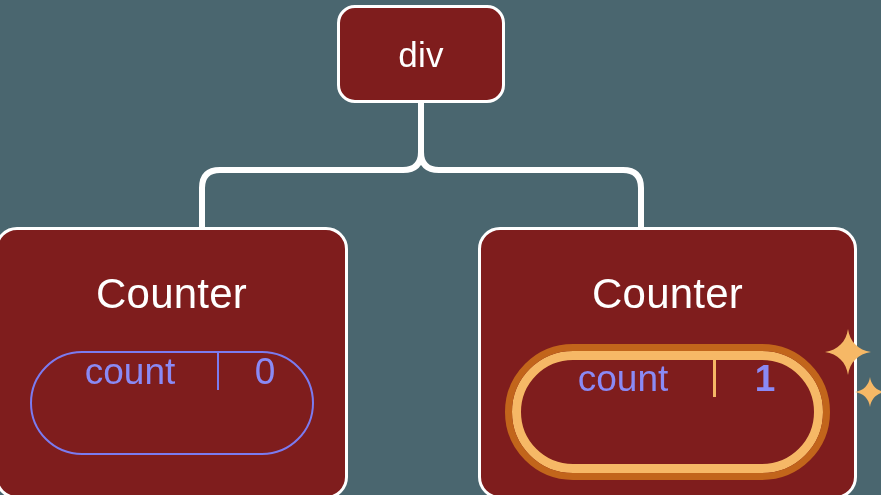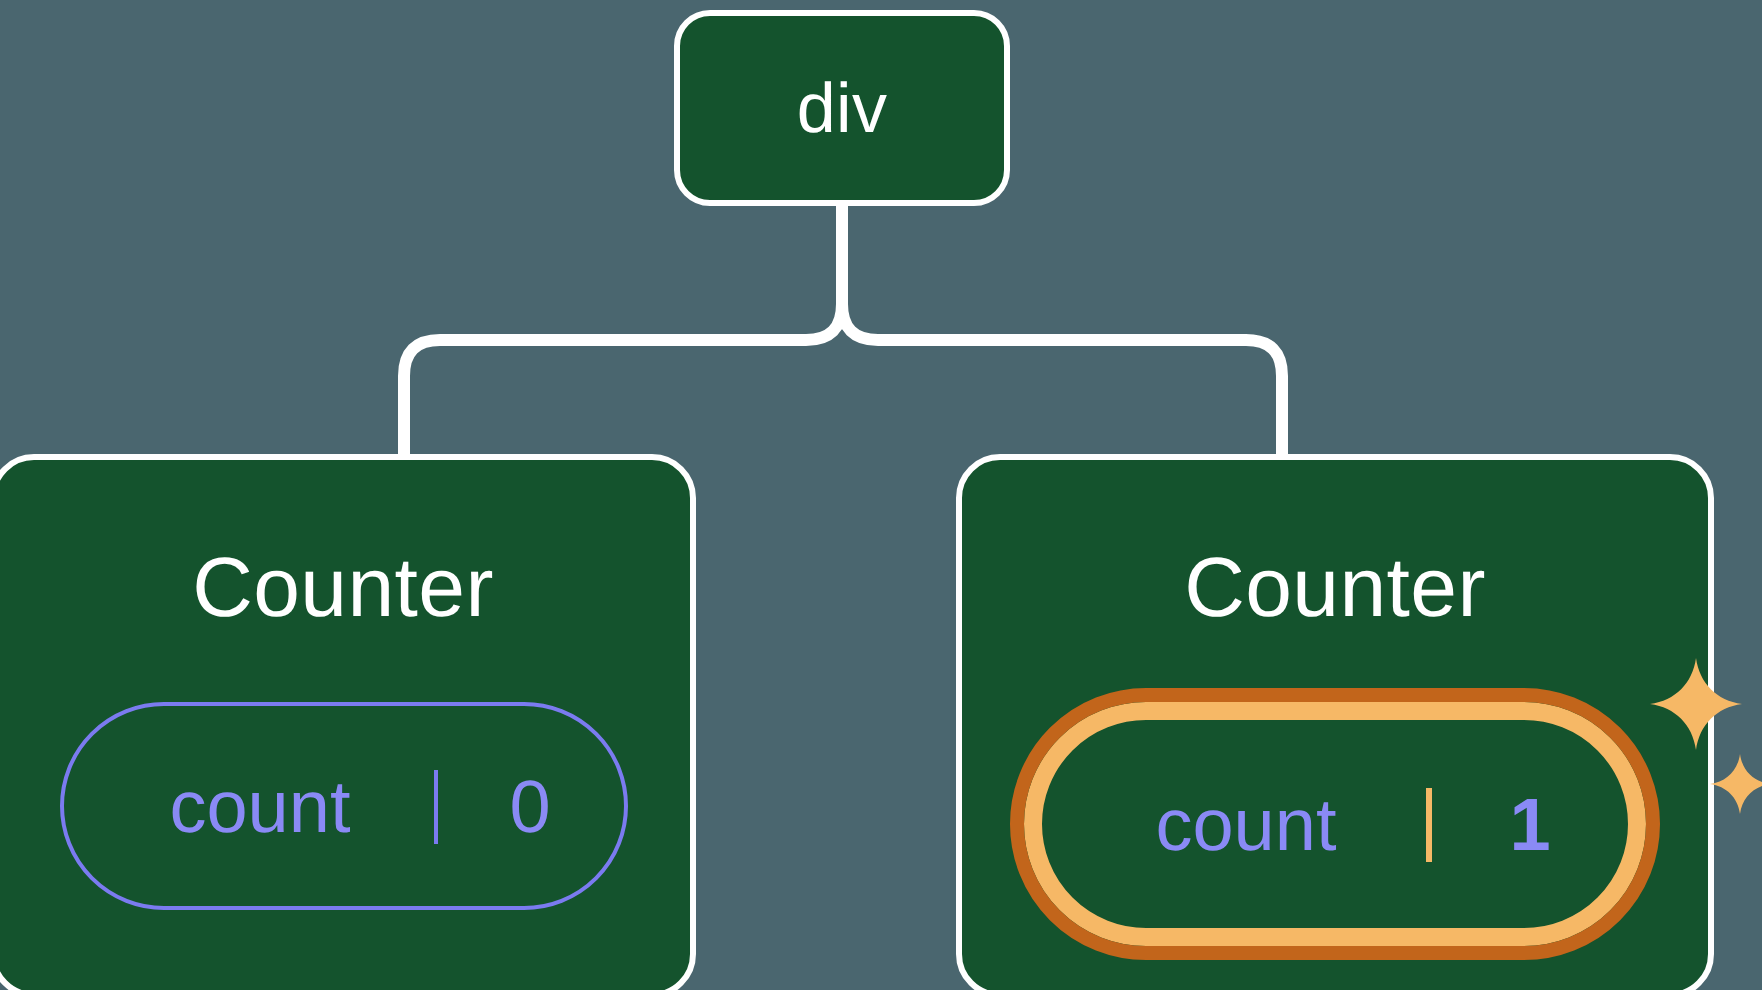--- a/index.html
+++ b/index.html
@@ -22,21 +22,21 @@
     left: 0;
     top: 0;
     width: 881px;
     height: 495px;
     pointer-events: none;
   }
 
   
   .node {
     position: absolute;
-    background: #14532d;
+    background: #7f1d1d;
     border: 3px solid #ffffff;
     border-radius: 18px;
     box-sizing: border-box;
     display: flex;
     flex-direction: column;
     align-items: center;
   }
 
   
   #node-div {
@@ -73,21 +73,21 @@
   }
 
   
   .pill-wrap {
     position: relative;
     margin-top: 36px;
   }
   .pill {
     position: relative;
     display: flex;
-    align-items: center;
+    align-items: flex-start;
     height: 104px;
     border: 2px solid #7b7bf0;
     border-radius: 60px;
     box-sizing: border-box;
     overflow: hidden;
   }
   .pill-key, .pill-val {
     display: flex;
     align-items: center;
     justify-content: center;

